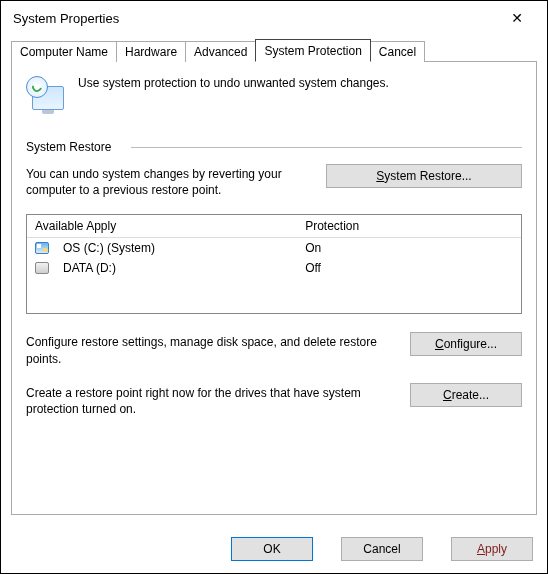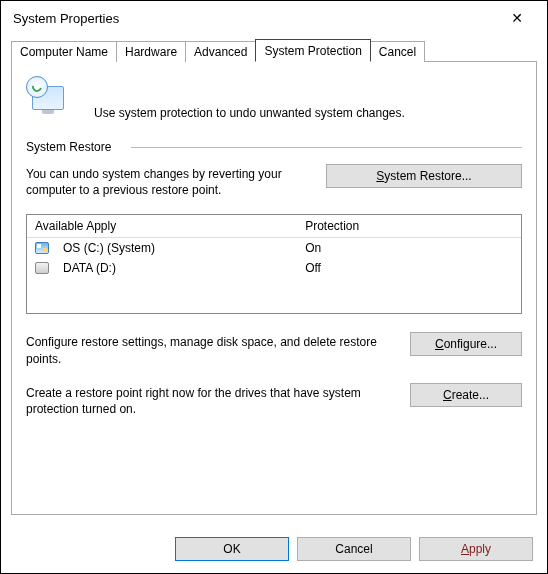--- a/index.html
+++ b/index.html
@@ -63,22 +63,22 @@
     margin-top: -1px;
   }
   .tabpanel {
     border: 1px solid #aaa;
     padding: 14px 14px 14px 14px;
     background: #fff;
     height: 454px;
   }
   .intro {
     display: flex;
-    align-items: flex-end;
-    gap: 24px;
+    align-items: flex-start;
+    gap: 8px;
     margin-bottom: 20px;
   }
   .intro .pcicon {
     width: 44px;
     height: 44px;
     position: relative;
     flex-shrink: 0;
   }
   .pcicon .monitor {
     position: absolute;
@@ -189,27 +189,28 @@
     border: 1px solid #888;
     border-radius: 2px;
   }
   .footer {
     display: flex;
     justify-content: flex-end;
     gap: 8px;
     padding: 8px 14px 12px 0;
   }
   .fbtn {
-    width: 114px;
+    width: 82px;
     height: 24px;
     background: #e1e1e1;
     border: 1px solid #adadad;
     font-family: inherit;
     font-size: 12px;
     cursor: default;
+    margin-left: 20px;
   }
   .fbtn.default {
     border: 1.5px solid #0078d7;
   }
   .fbtn[disabled] { color: #7f1d1d; }
   .underline-first::first-letter { text-decoration: underline; }
 </style>
 </head>
 <body>
 

